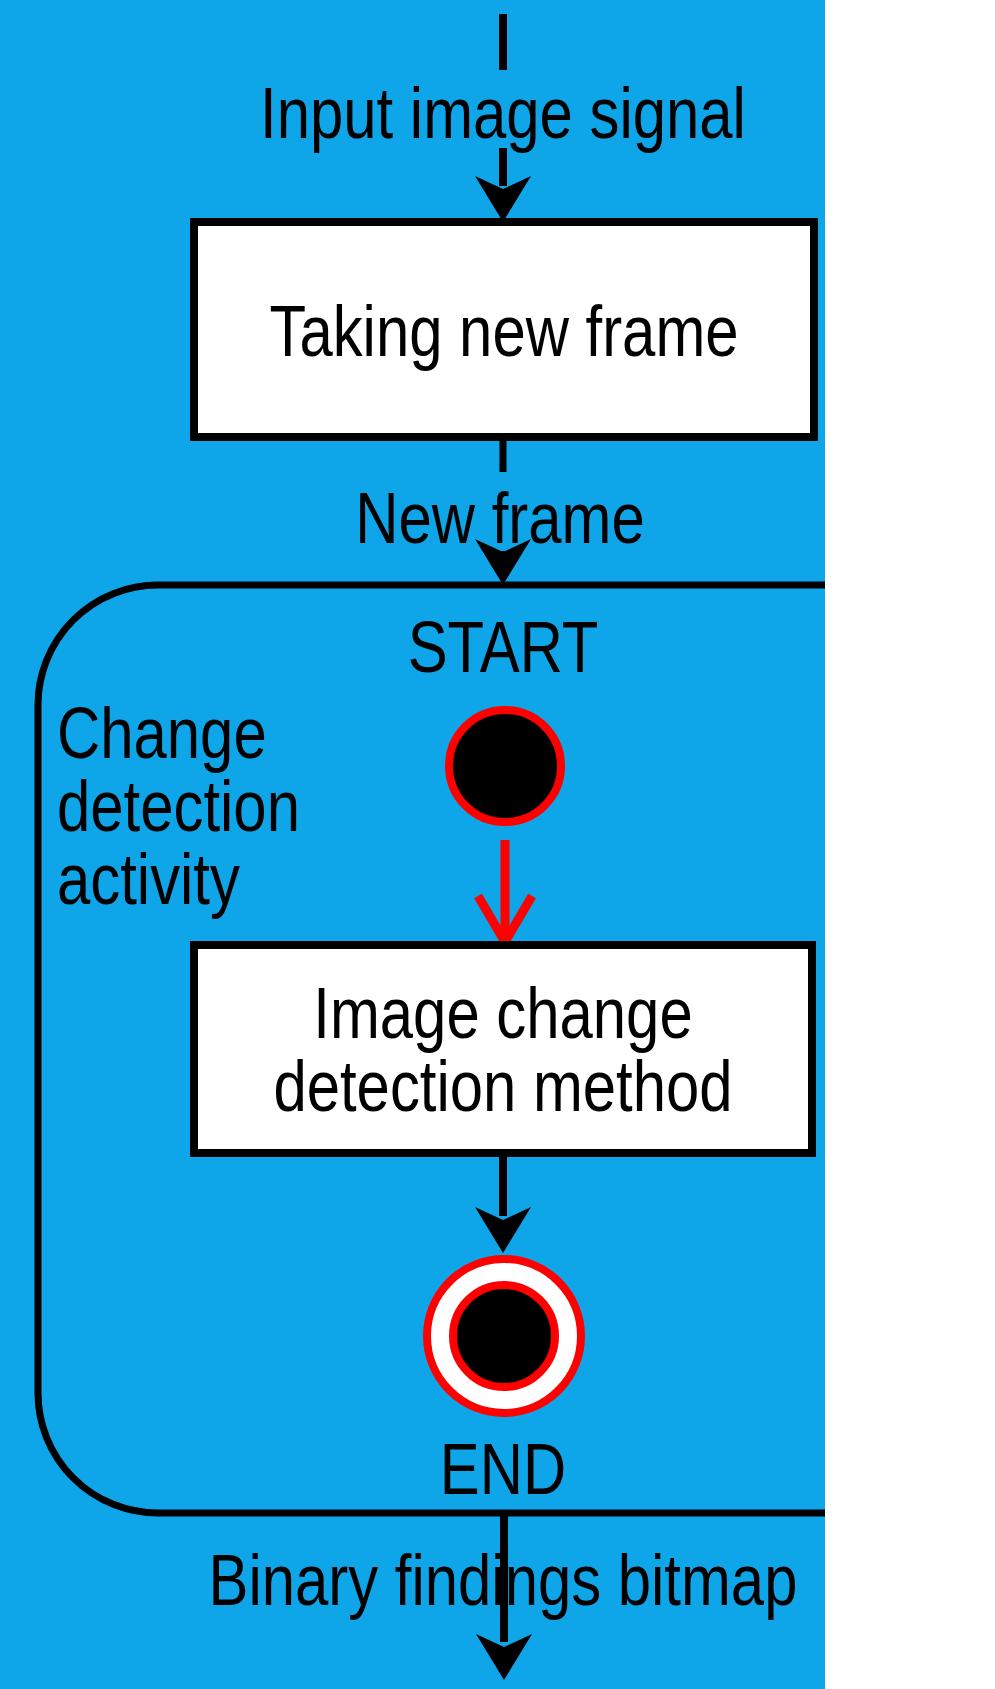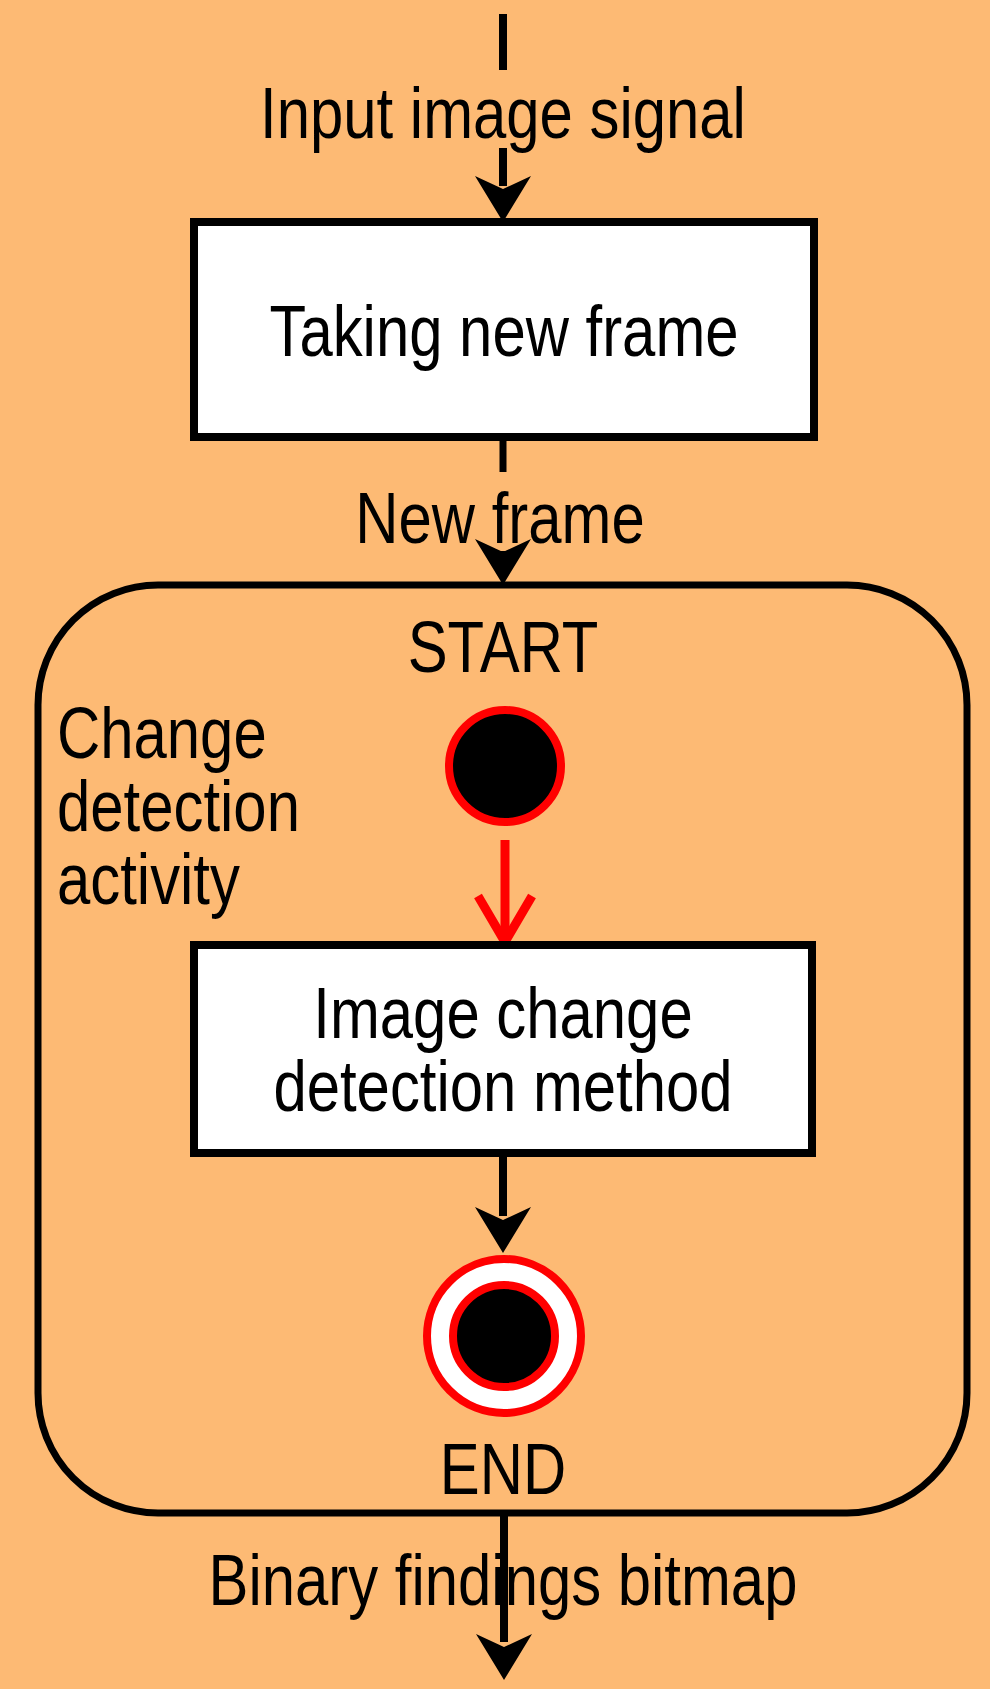--- a/index.html
+++ b/index.html
@@ -2,23 +2,23 @@
 <html><head>
 <meta charset="utf-8">
 <style>
   html, body {
     margin: 0;
     padding: 0;
     background: #ffffff;
   }
   .canvas {
     position: relative;
-    width: 990px;
+    width: 825px;
     height: 1689px;
-    background: #fdba74;
+    background: #0ea5e9;
     overflow: hidden;
   }
   svg {
     display: block;
   }
   text {
     font-family: "Liberation Sans", "DejaVu Sans", sans-serif;
     fill: #000000;
   }
 </style>

